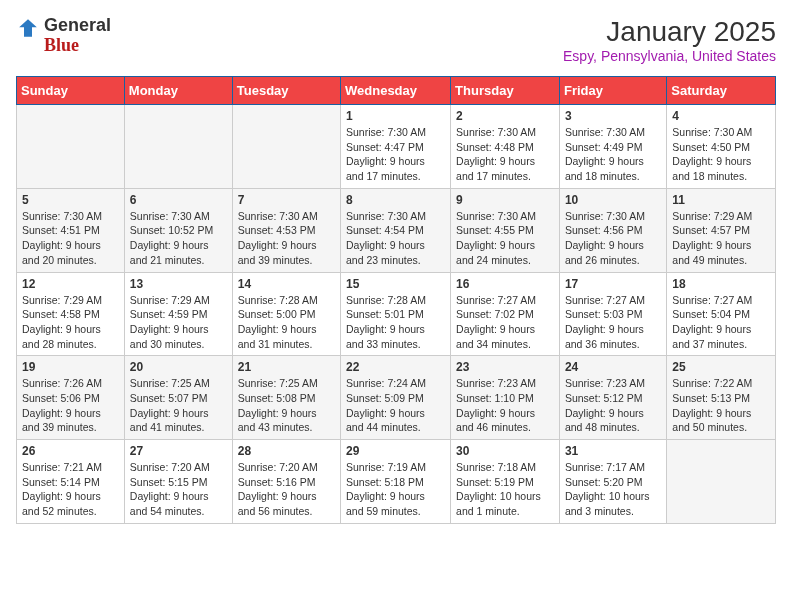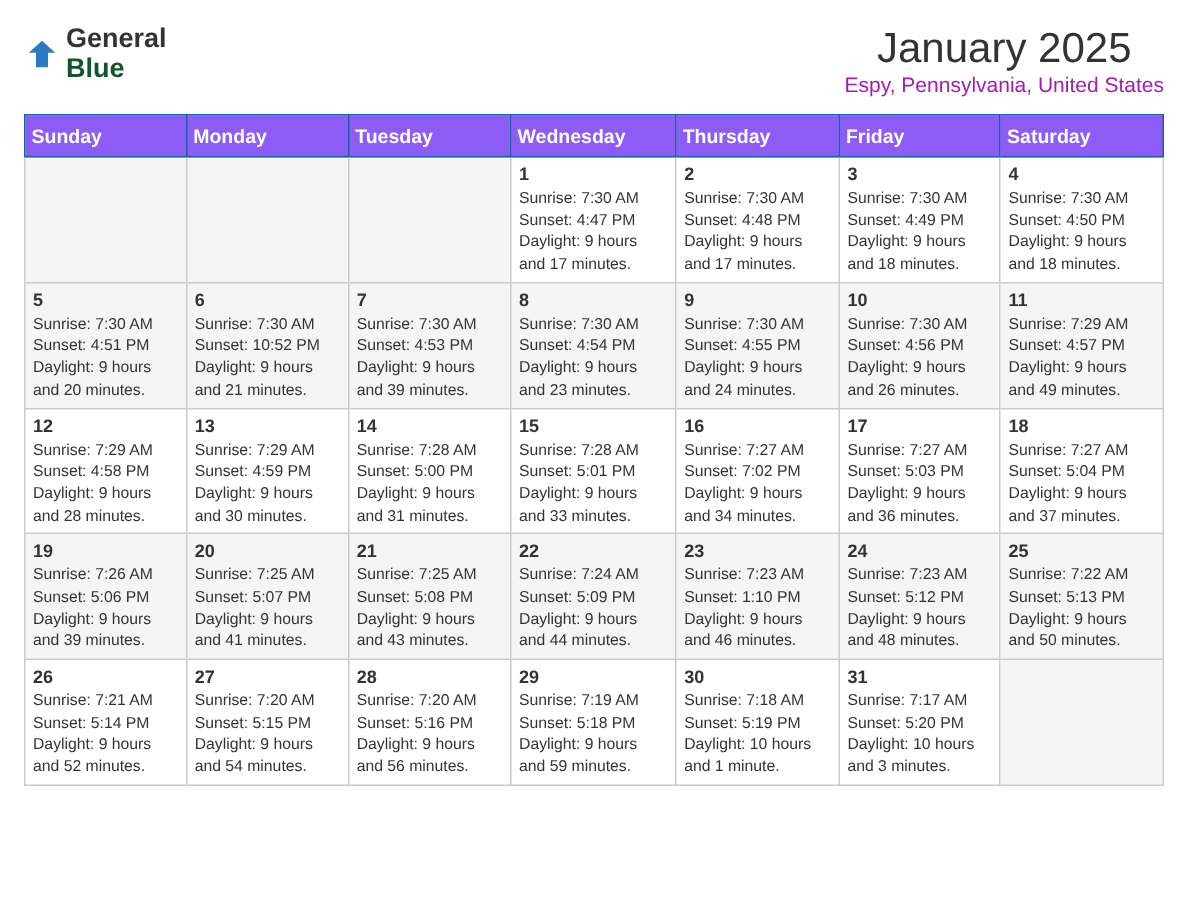--- a/index.html
+++ b/index.html
@@ -11,54 +11,54 @@
       padding: 16px;
     }
     .header {
       display: flex;
       justify-content: space-between;
       align-items: flex-start;
       margin-bottom: 12px;
     }
     .logo {
       display: flex;
-      align-items: center;
+      align-items: flex-start;
       gap: 4px;
     }
     .logo-text {
       font-size: 18px;
       font-weight: bold;
       line-height: 1.1;
     }
     .logo-text .general { color: #333; }
-    .logo-text .blue { color: #14532d; }
+    .logo-text .blue { color: #b91c1c; font-family: Liberation Serif, serif; }
     .logo-icon {
       width: 24px;
       height: 24px;
     }
     .title-block {
-      text-align: center;
+      text-align: right;
     }
     .title-block h1 {
       font-size: 28px;
       color: #333;
       font-weight: normal;
     }
     .title-block h2 {
       font-size: 14px;
       color: #a21caf;
       font-weight: normal;
     }
     .calendar {
       width: 100%;
       border-collapse: collapse;
       border: 1px solid #ccc;
     }
     .calendar thead tr th {
-      background-color: #8b5cf6;
+      background-color: #ef4444;
       color: #fff;
       padding: 6px 4px;
       font-size: 13px;
       font-weight: bold;
       border: 1px solid #1a5fa0;
       text-align: left;
     }
     .calendar tbody tr td {
       vertical-align: top;
       padding: 4px 5px;

